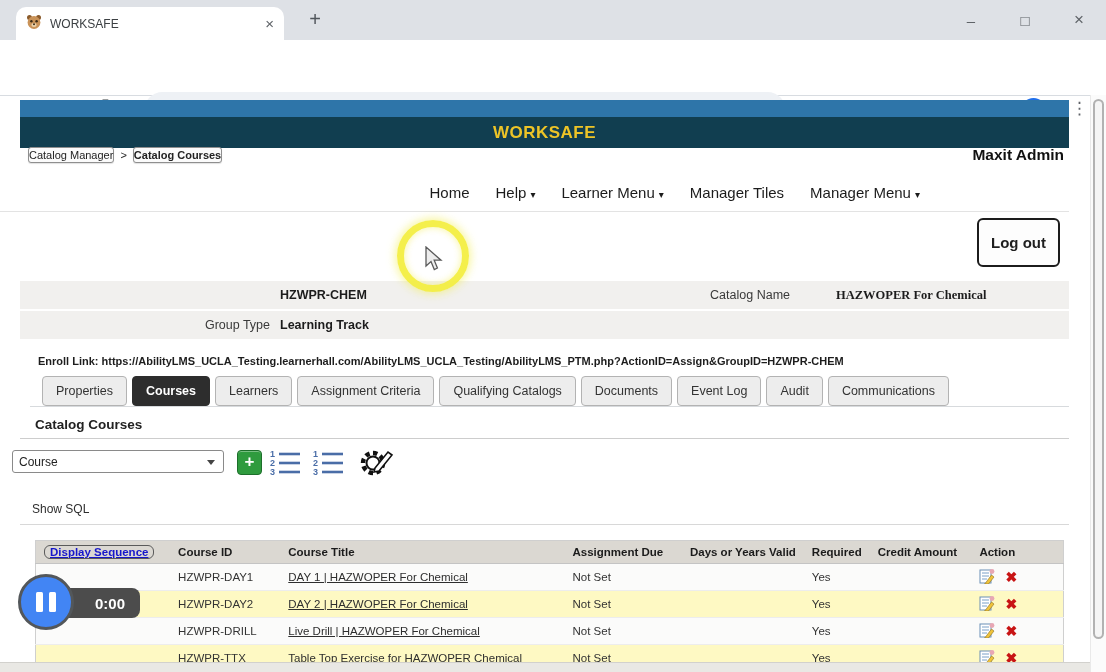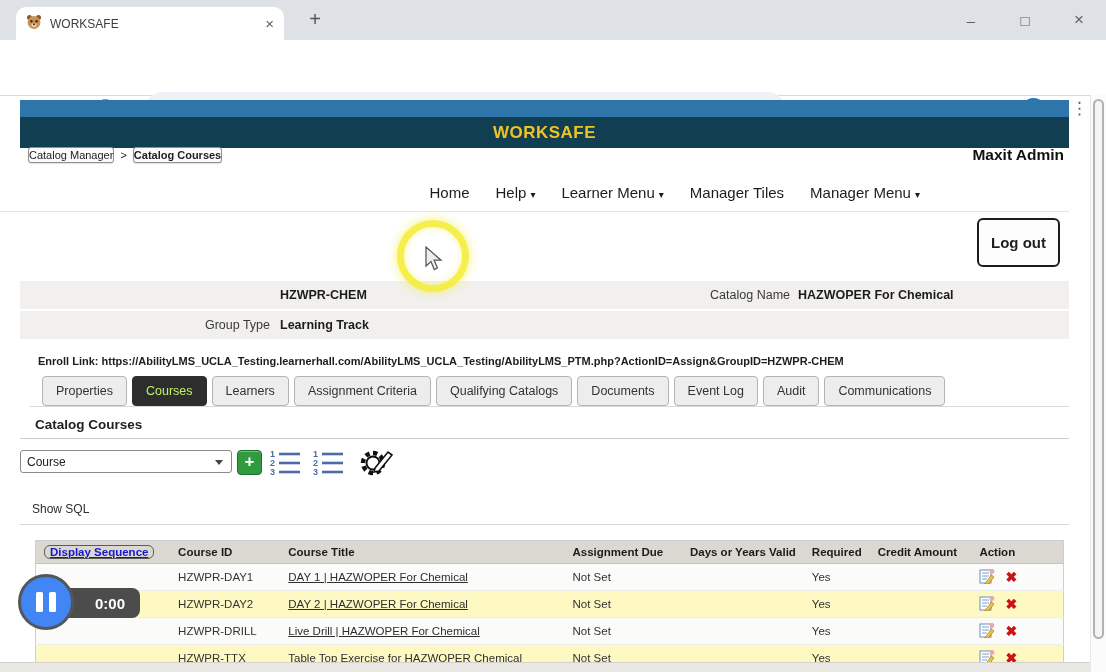--- a/index.html
+++ b/index.html
@@ -59,35 +59,35 @@
           box-shadow:0 0 8px 2px rgba(243,238,80,.55), inset 0 0 6px 1px rgba(243,238,80,.45); }
   .cursor { position:absolute; left:425px; top:246px; z-index:41; }
 
   
   .info-row { position:absolute; left:20px; width:1049px; height:28px; background:#f1f0ee; }
   .info-row .lbl { position:absolute; top:7px; font-size:12.5px; color:#3a3a3a; }
   .info-row .val { position:absolute; top:7px; font-size:12.5px; font-weight:700; color:#1c1c1c; }
   .lbl-a { left:0; width:250px; text-align:right; }
   .val-a { left:260px; }
   .lbl-b { left:520px; width:250px; text-align:right; }
-  .val-b { left:778px; }
+  .val-b { left:816px;font-family:Liberation Serif, serif; }
   .enroll { position:absolute; left:38px; top:355px; font-size:11px; font-weight:700; color:#1d1d1d; }
 
   
   .section-tabs { position:absolute; left:42px; top:376px; display:flex; gap:5px; }
   .tabbtn { border:1px solid #b3b3b3; border-radius:4px; background:#ededed; padding:7px 13px;
             font-size:12.5px; color:#333; white-space:nowrap; }
-  .tabbtn.active { background:#2d2d2d; border-color:#2d2d2d; color:#bef264; font-weight:400; }
+  .tabbtn.active { background:#2d2d2d; border-color:#2d2d2d; color:#ffffff; font-weight:700; }
   .tabs-divider { position:absolute; left:30px; top:406px; width:1039px; height:1px; background:#d7dadd; }
 
   .section-title { position:absolute; left:35px; top:417px; font-weight:700; font-size:13.5px; color:#222; }
   .rule-1 { position:absolute; left:20px; top:438px; width:1049px; height:1px; background:#cdcdcd; }
 
   
-  .course-select { position:absolute; left:20px; top:450px; width:212px; height:23px; background:#fff;
+  .course-select { position:absolute; left:12px; top:450px; width:212px; height:23px; background:#fff;
                    border:1px solid #8a8a8a; border-radius:3px; font-size:12px; color:#222;
                    padding:4px 6px; }
   .course-select .chev { position:absolute; right:8px; top:9px; width:0; height:0;
                    border-left:4px solid transparent; border-right:4px solid transparent; border-top:5px solid #444; }
   .add-btn { position:absolute; left:237px; top:450px; width:25px; height:25px; background:#2f9b3e;
              border:1px solid #1d6f2b; border-radius:4px; color:#fff; font-size:17px; font-weight:700;
              text-align:center; line-height:22px; box-shadow:inset 0 1px 0 rgba(255,255,255,.35); }
   .icon-abs { position:absolute; }
 
   .show-sql { position:absolute; left:32px; top:502px; font-size:12px; color:#2e2e2e; }

